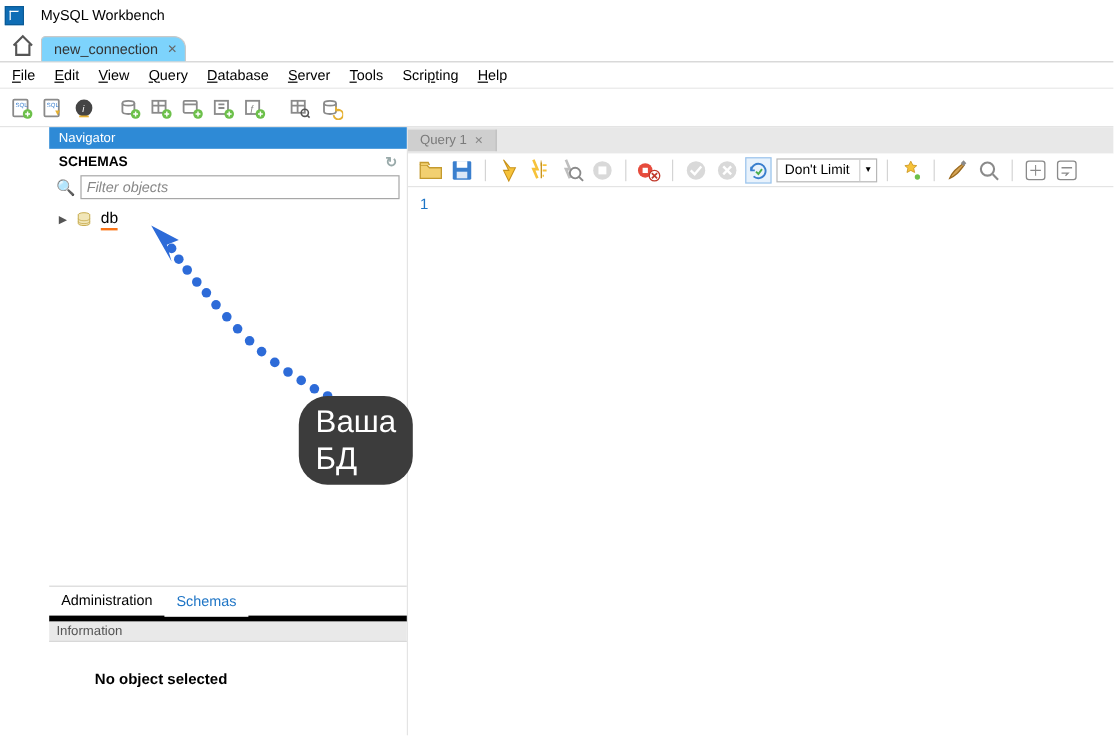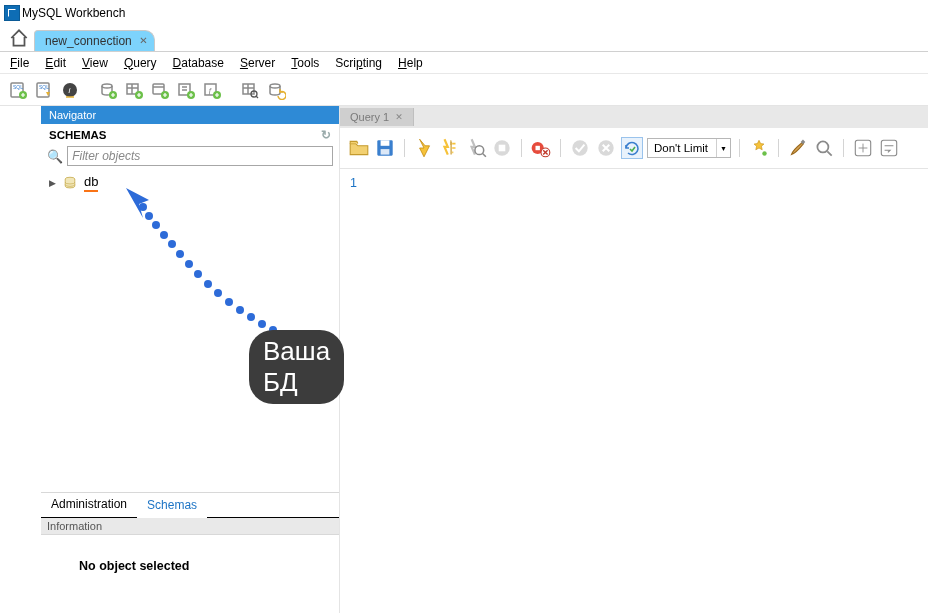--- a/index.html
+++ b/index.html
@@ -1,19 +1,19 @@
 <!DOCTYPE html>
 <html><head>
 <meta charset="utf-8">
 <style>
   * { box-sizing: border-box; margin: 0; padding: 0; font-family: "Segoe UI", Tahoma, sans-serif; }
   body { background: #fff; width: 928px; height: 613px; overflow: hidden; position: relative; font-size: 12px; color: #000; }
 
   
-  .titlebar { height: 25px; display:flex; align-items:center; padding:0 4px; gap:2px; }
+  .titlebar { height: 25px; display:flex; align-items:center; padding:0 4px; gap:14px; }
   .titlebar .appicon { width:16px; height:16px; background:#0e6db5; border:1px solid #0a5a96; position:relative; }
   .titlebar .appicon::after { content:""; position:absolute; inset:3px; border:1.5px solid #fff; border-right-color:transparent; border-bottom-color:transparent; transform:rotate(0deg); }
   .titlebar span { font-size:12px; }
 
   
   .tabstrip { height:27px; display:flex; align-items:flex-end; padding-left:8px; gap:4px; border-bottom:1px solid #d0d0d0; }
   .home { width:22px; height:22px; display:flex; align-items:center; justify-content:center; margin-bottom:2px; }
   .tab { background:#7dd3fc; border:1px solid #c9c9c9; border-bottom:none; border-radius:4px 10px 0 0; padding:3px 22px 3px 10px; position:relative; font-size:12px; color:#333; }
   .tab .close { position:absolute; right:6px; top:4px; font-size:10px; color:#666; }
 
@@ -46,32 +46,32 @@
   .schemanode { display:flex; align-items:center; gap:6px; font-size:13px; }
   .schemanode .tri { color:#555; font-size:9px; }
   .schemanode .dbname { border-bottom:2px solid #f97316; padding-bottom:1px; }
 
   
   .anno-svg { position:absolute; left:40px; top:10px; pointer-events:none; }
   .anno-label { position:absolute; left:208px; top:162px; background:#3c3c3c; color:#fff; font-size:26px; padding:6px 14px; font-family: Arial, sans-serif; border-radius: 24px; }
 
   
   .leftbottom { margin-top:auto; }
-  .adminschemas { display:flex; border-top:1px solid #d8d8d8; border-bottom:1px solid #000000; }
+  .adminschemas { display:flex; border-top:1px solid #d8d8d8; border-bottom:5px solid #000000; }
   .adminschemas span { padding:4px 10px; font-size:12px; }
   .adminschemas .active { color:#1d74c5; border-bottom:2px solid #fff; position:relative; top:1px; }
   .infohdr { background:#e9e9e9; color:#555; font-size:11px; padding:2px 6px; border-bottom:1px solid #d8d8d8; }
   .infobody { padding:24px 14px 40px 14px; font-weight:bold; font-size:12.5px;margin-left:24px; }
 
   
   .querytabs { background:#e8e8e8; height:22px; display:flex; align-items:center; }
   .qtab { background:#cfcfcf; color:#7a7a7a; font-size:11px; padding:3px 10px; display:flex; align-items:center; gap:6px; border-right:1px solid #bfbfbf; }
   .qtab .qx { font-size:9px; color:#888; }
 
-  .querytoolbar { height:28px; display:flex; align-items:center; gap:4px; padding:20px 8px; border-bottom:1px solid #e4e4e4; background:#fff; }
+  .querytoolbar { height:28px; display:flex; align-items:center; gap:4px; padding:7px 8px; border-bottom:1px solid #e4e4e4; background:#fff; }
   .qbtn { width:22px; height:22px; display:flex; align-items:center; justify-content:center; }
   .qsep { width:1px; height:18px; background:#d4d4d4; margin:0 4px; }
   .limitwrap { border:1px solid #b7b7b7; display:flex; align-items:center; height:20px; }
   .limitwrap .txt { padding:0 8px 0 6px; font-size:11.5px; white-space:nowrap; }
   .limitwrap .dd { width:14px; height:18px; border-left:1px solid #cfcfcf; display:flex; align-items:center; justify-content:center; font-size:7px; }
 
   .editor { padding:6px 10px; font-family: Consolas, monospace; font-size:12.5px; color:#1d74c5; }
   .fill-gold { fill:#e5b030; }
   .stroke-gray { stroke:#8a8a8a; fill:none; stroke-width:1.5; }
 </style>

